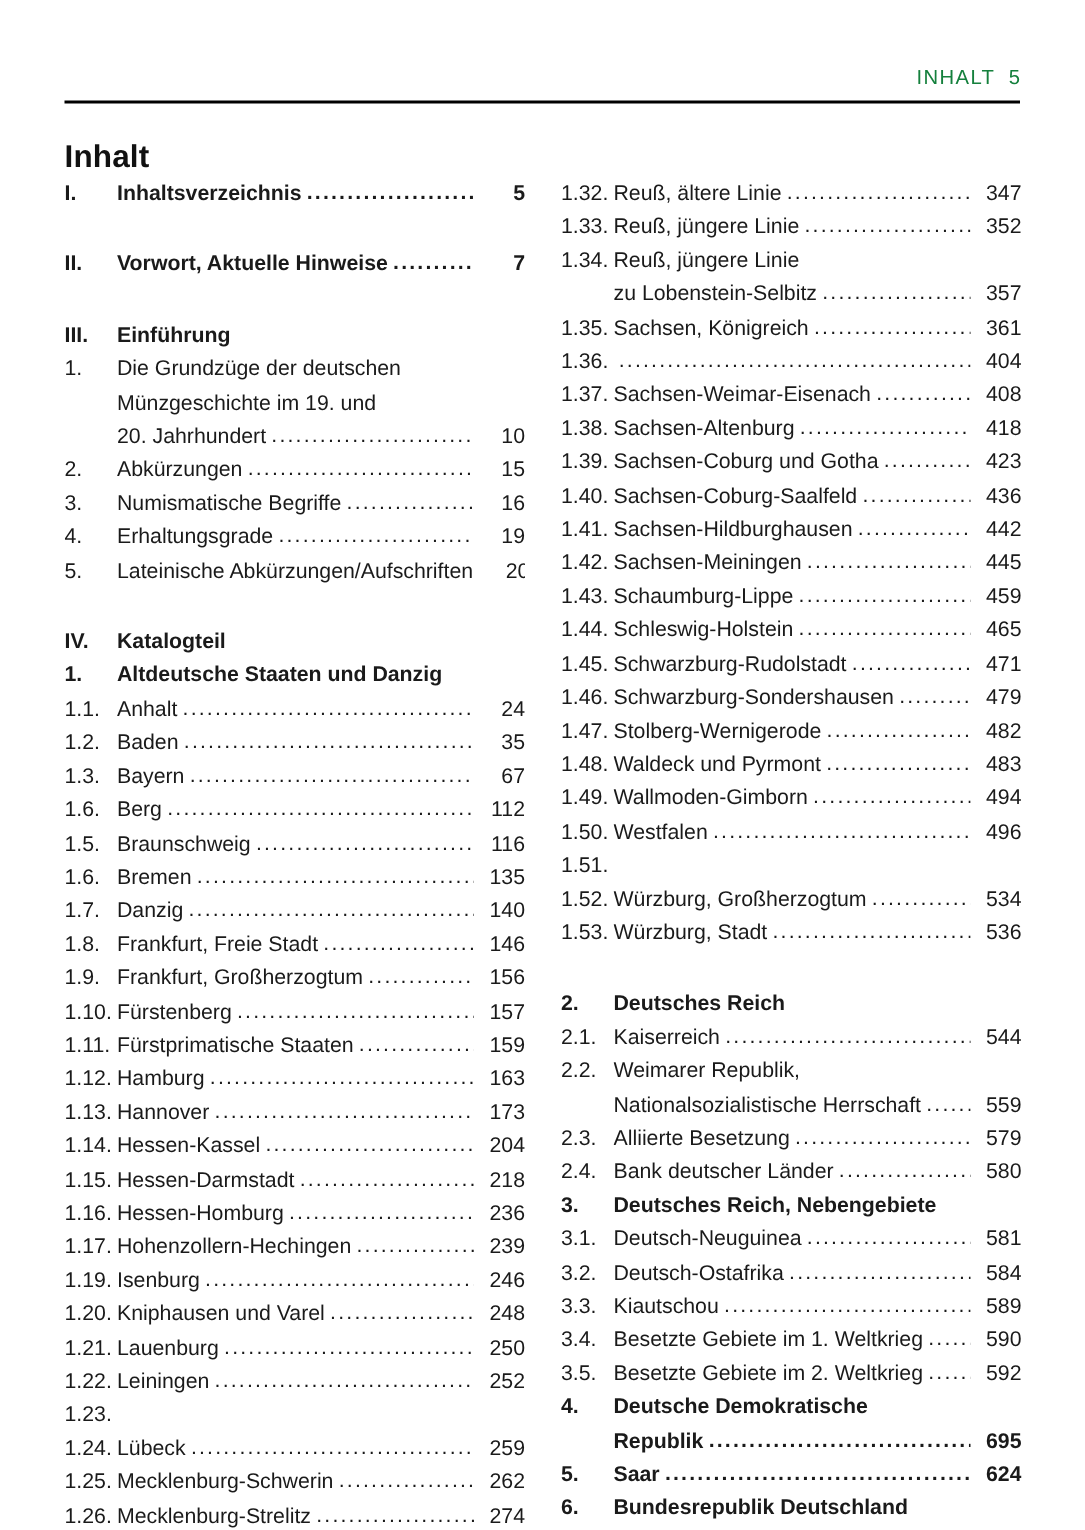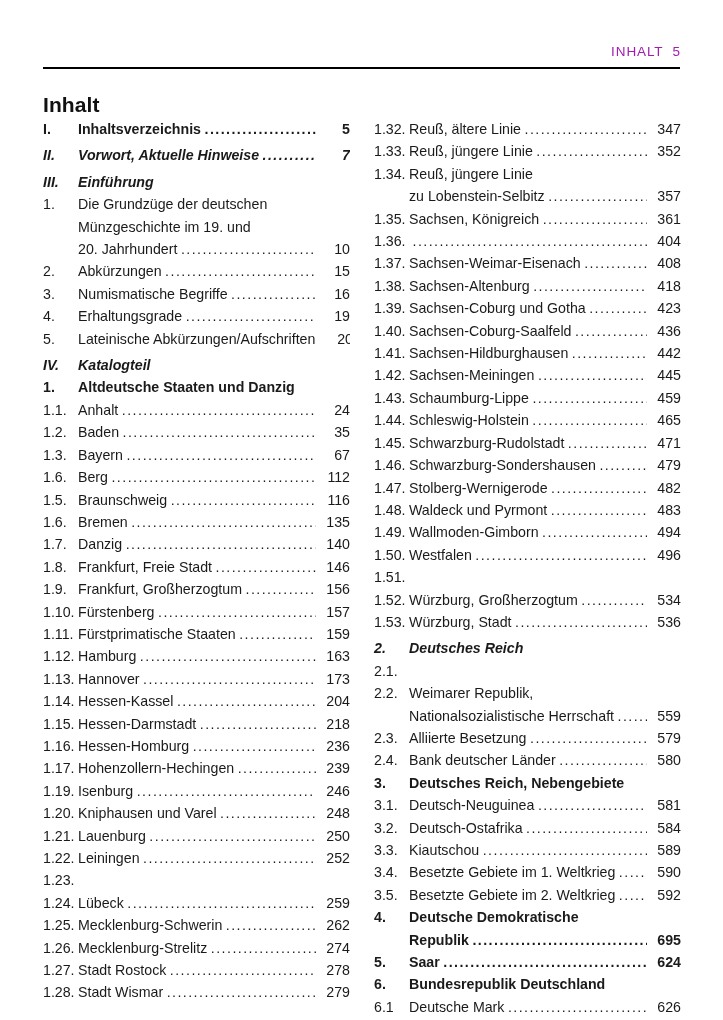--- a/index.html
+++ b/index.html
@@ -22,21 +22,21 @@
 
   
   .running-head {
     position: absolute;
     left: 43px;
     right: 43px;
     top: 44px;
     text-align: right;
     font-size: 13.5px;
     letter-spacing: 0.9px;
-    color: #a21caf;
+    color: #15803d;
     white-space: nowrap;
   }
   .running-head .folio {
     margin-left: 9px;
     letter-spacing: 0;
   }
   .head-rule {
     position: absolute;
     left: 43px;
     top: 67px;
@@ -71,21 +71,21 @@
   .col-right { left: 374px; width: 307px; }
 
   
   .toc-row {
     display: flex;
     align-items: baseline;
     font-size: 14.2px;
     line-height: 22.4px;
     white-space: nowrap;
   }
-  .toc-row.gap-before { margin-top: 4px; font-style: italic; }
+  .toc-row.gap-before { margin-top: 25px; }
 
   .num {
     flex: 0 0 auto;
     width: 35px;
     text-align: left;
   }
 
   .title-wrap {
     flex: 1 1 auto;
     display: flex;
@@ -617,20 +617,25 @@
           </span>
         </div>
         <div class="toc-row bold gap-before no-leader">
           <span class="num">2.</span>
           <span class="title-wrap">
             <span class="label">Deutsches Reich</span>
           </span>
         </div>
         <div class="toc-row">
           <span class="num">2.1.</span>
+          <span class="title-wrap">
+            <span class="label">Kaiserreich</span>
+            <span class="leader pad-left"></span>
+            <span class="pageno">544</span>
+          </span>
         </div>
         <div class="toc-row no-leader">
           <span class="num">2.2.</span>
           <span class="title-wrap">
             <span class="label">Weimarer Republik,</span>
           </span>
         </div>
         <div class="toc-row cont">
           <span class="num"></span>
           <span class="title-wrap">

